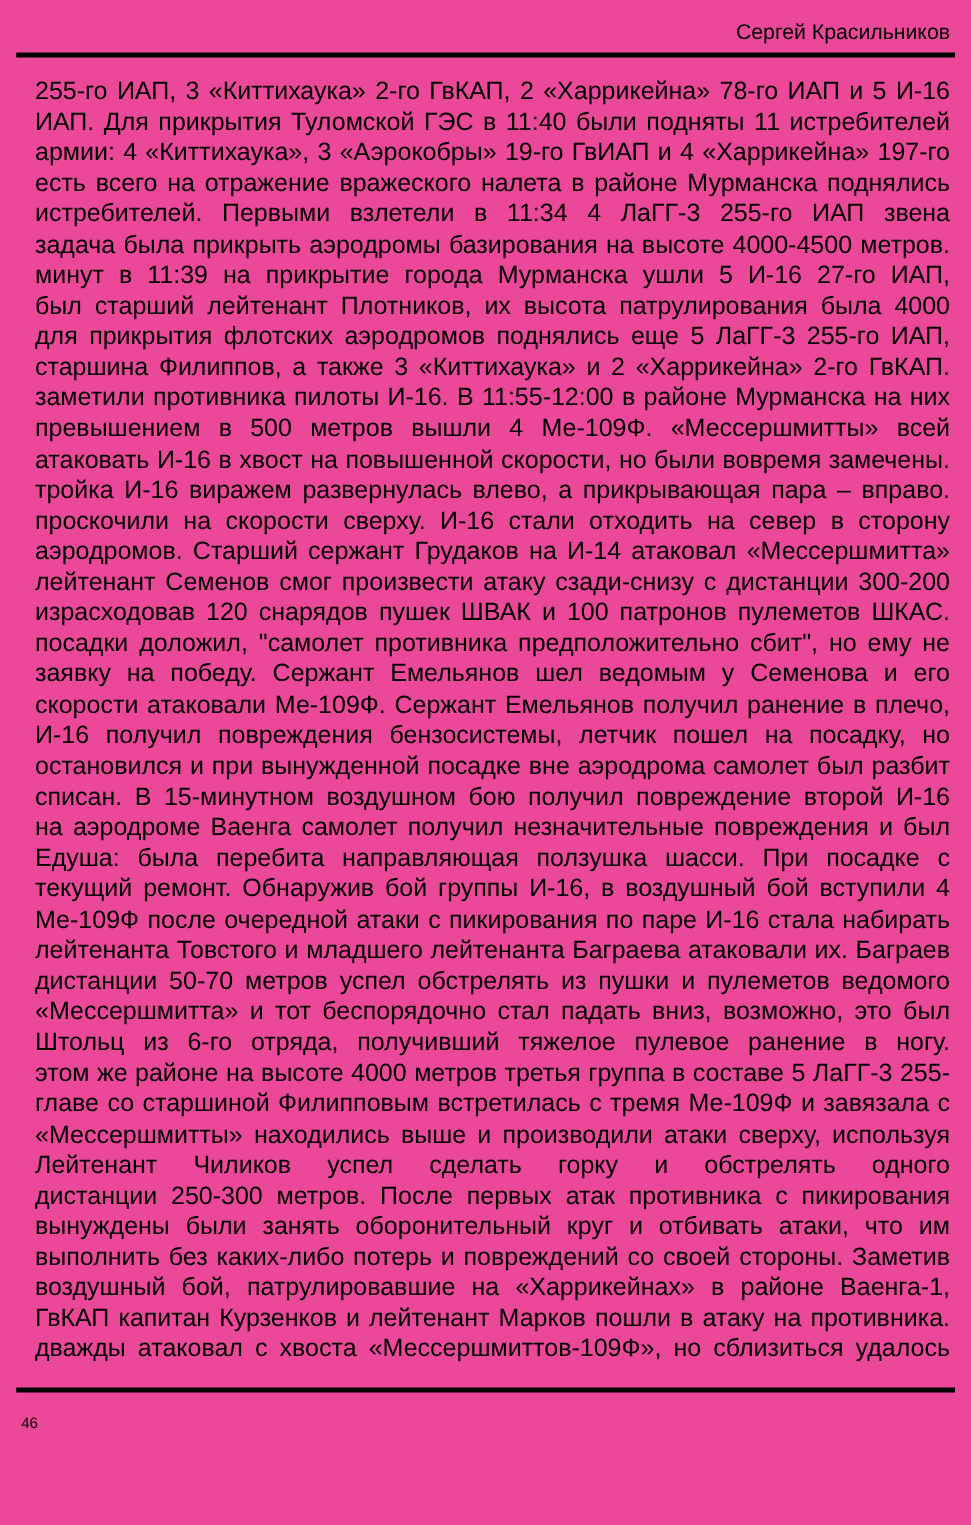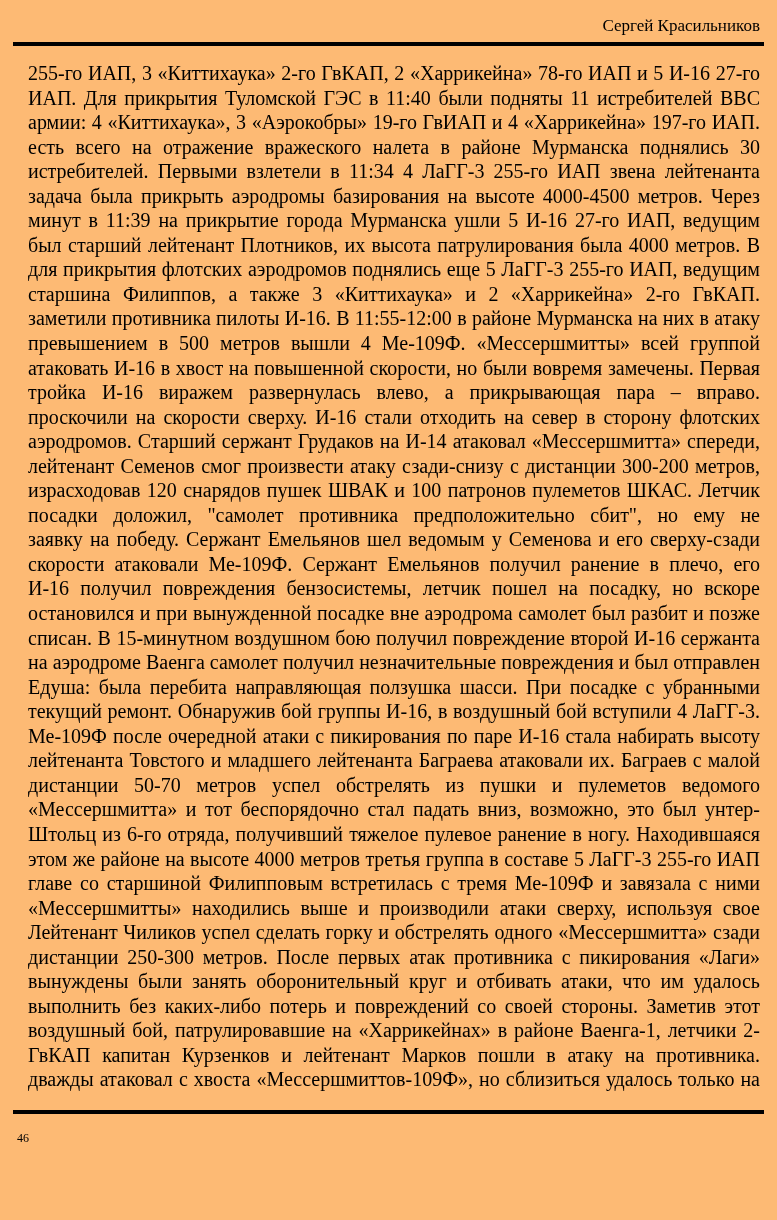--- a/index.html
+++ b/index.html
@@ -4,23 +4,23 @@
 <style>
   html, body {
     margin: 0;
     padding: 0;
     background: #ffffff;
   }
   .page {
     position: relative;
     width: 777px;
     height: 1220px;
-    background: #fdba74;
+    background: #ec4899;
     color: #000000;
-    font-family: Liberation Serif, serif;
+    font-family: Liberation Sans, sans-serif;
     box-sizing: border-box;
     overflow: hidden;
   }
   .header {
     margin: 16px 17px 0 17px;
     text-align: right;
     font-size: 17px;
     line-height: 20px;
   }
   .rule {

